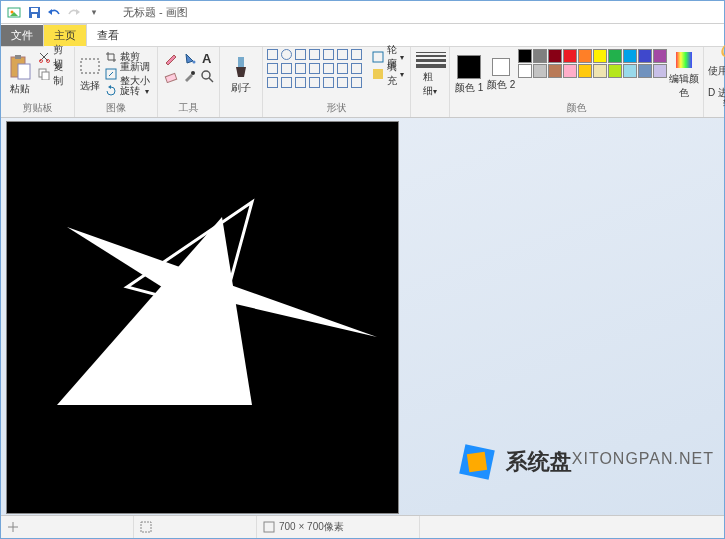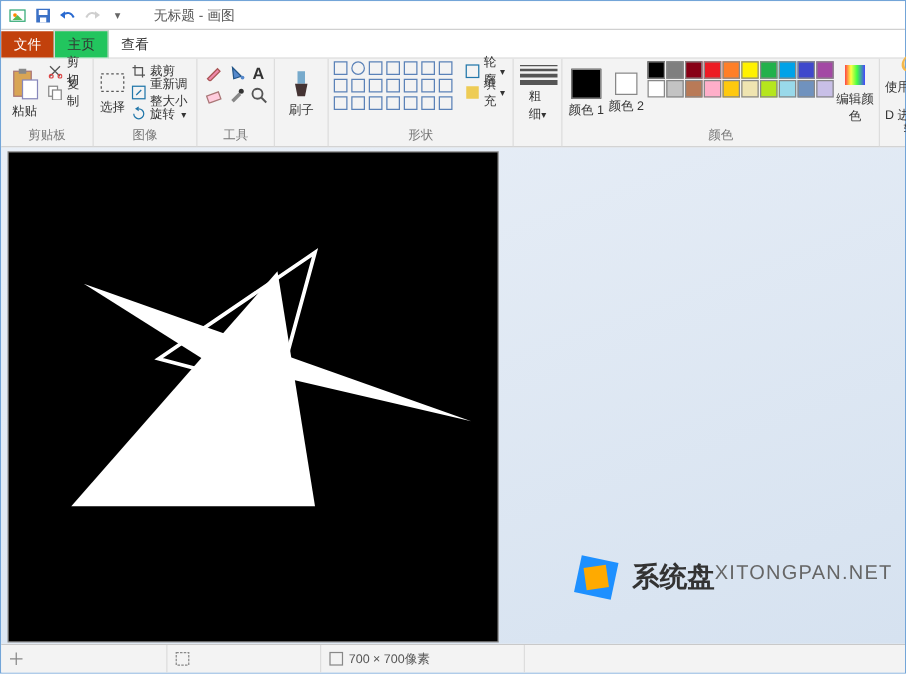--- a/index.html
+++ b/index.html
@@ -3,22 +3,22 @@
 <meta charset="utf-8">
 <style>
 html,body{margin:0;padding:0;width:725px;height:539px;font-family:"Microsoft YaHei",Arial,sans-serif;font-size:11px;color:#333;background:#fff;overflow:hidden}
 .window{width:725px;height:539px;border:1px solid #73a5d8;box-sizing:border-box;display:flex;flex-direction:column;position:relative}
 .titlebar{height:22px;background:#fff;display:flex;align-items:center;padding:0 4px;font-size:11px;color:#555;border-bottom:1px solid #d0d0d0}
 .titlebar .qat{display:flex;align-items:center;gap:2px}
 .titlebar .qat .btn{width:18px;height:18px;display:flex;align-items:center;justify-content:center}
 .titlebar .title{margin-left:20px}
 .menubar{height:22px;background:#fff;display:flex;align-items:flex-end;border-bottom:1px solid #d6d6d6}
 .menubar .tab{padding:3px 10px;font-size:11px;color:#333;cursor:pointer}
-.menubar .tab.file{background:#c2410c;color:#fff}
-.menubar .tab.active{background:#22c55e;border:1px solid #d6d6d6;border-bottom:1px solid #f3f3f3;margin-bottom:-1px}
+.menubar .tab.file{background:#737373;color:#fff}
+.menubar .tab.active{background:#fde047;border:1px solid #d6d6d6;border-bottom:1px solid #f3f3f3;margin-bottom:-1px}
 .ribbon{height:70px;background:#f3f3f3;border-bottom:1px solid #c9c9c9;display:flex}
 .group{border-right:1px solid #ddd;display:flex;flex-direction:column;justify-content:space-between;padding:2px 4px 1px 4px}
 .group .content{display:flex;align-items:flex-start;gap:2px;flex:1}
 .group .label{text-align:center;font-size:10px;color:#777;padding-bottom:1px}
 .bigbtn{display:flex;flex-direction:column;align-items:center;justify-content:center;width:34px;height:52px;font-size:10px;gap:2px}
 .bigbtn.med{width:40px}
 .smbtn{display:flex;align-items:center;gap:3px;height:16px;font-size:10px;padding:0 2px}
 .col{display:flex;flex-direction:column;gap:1px}
 .ico{display:inline-flex;align-items:center;justify-content:center}
 .ico svg{display:block}

